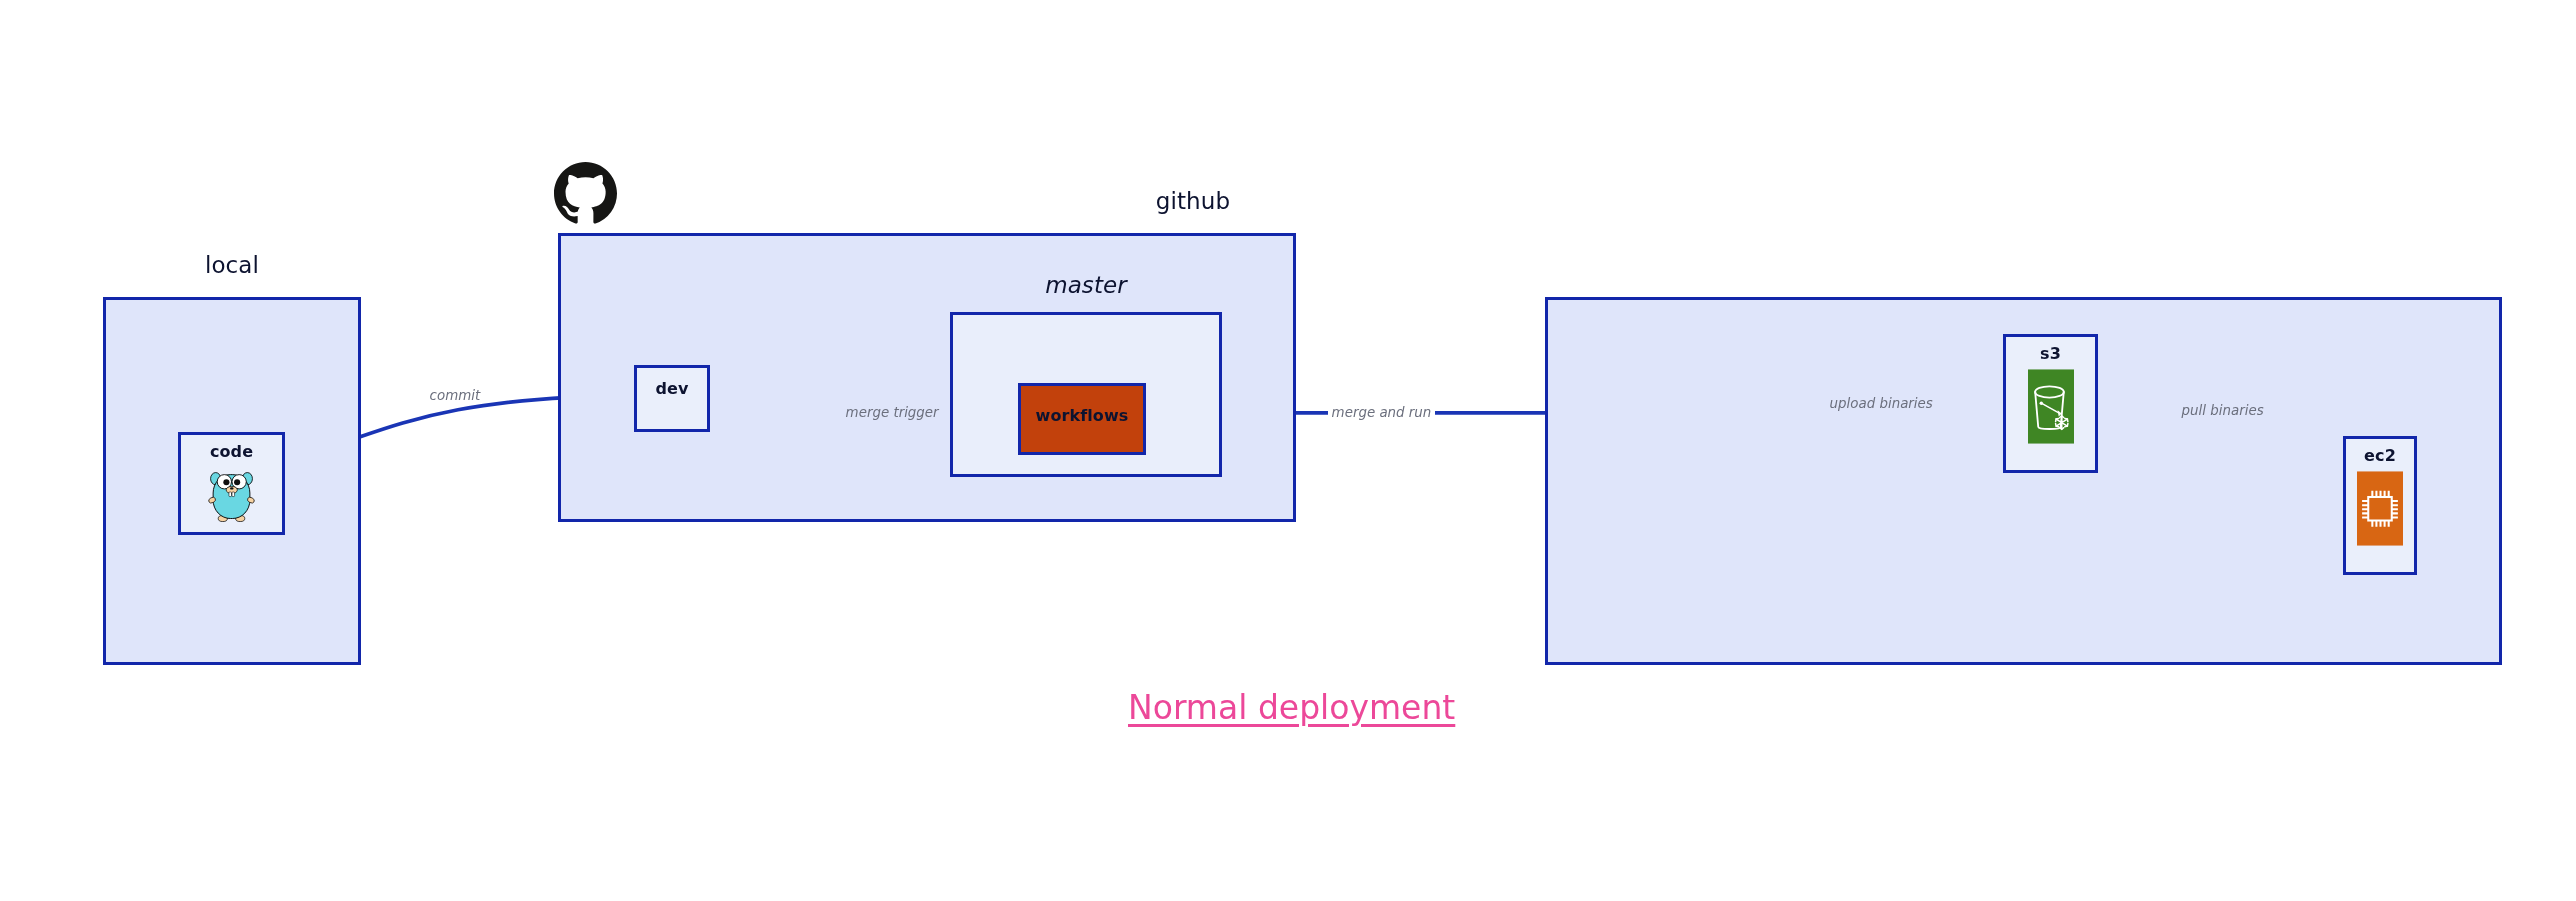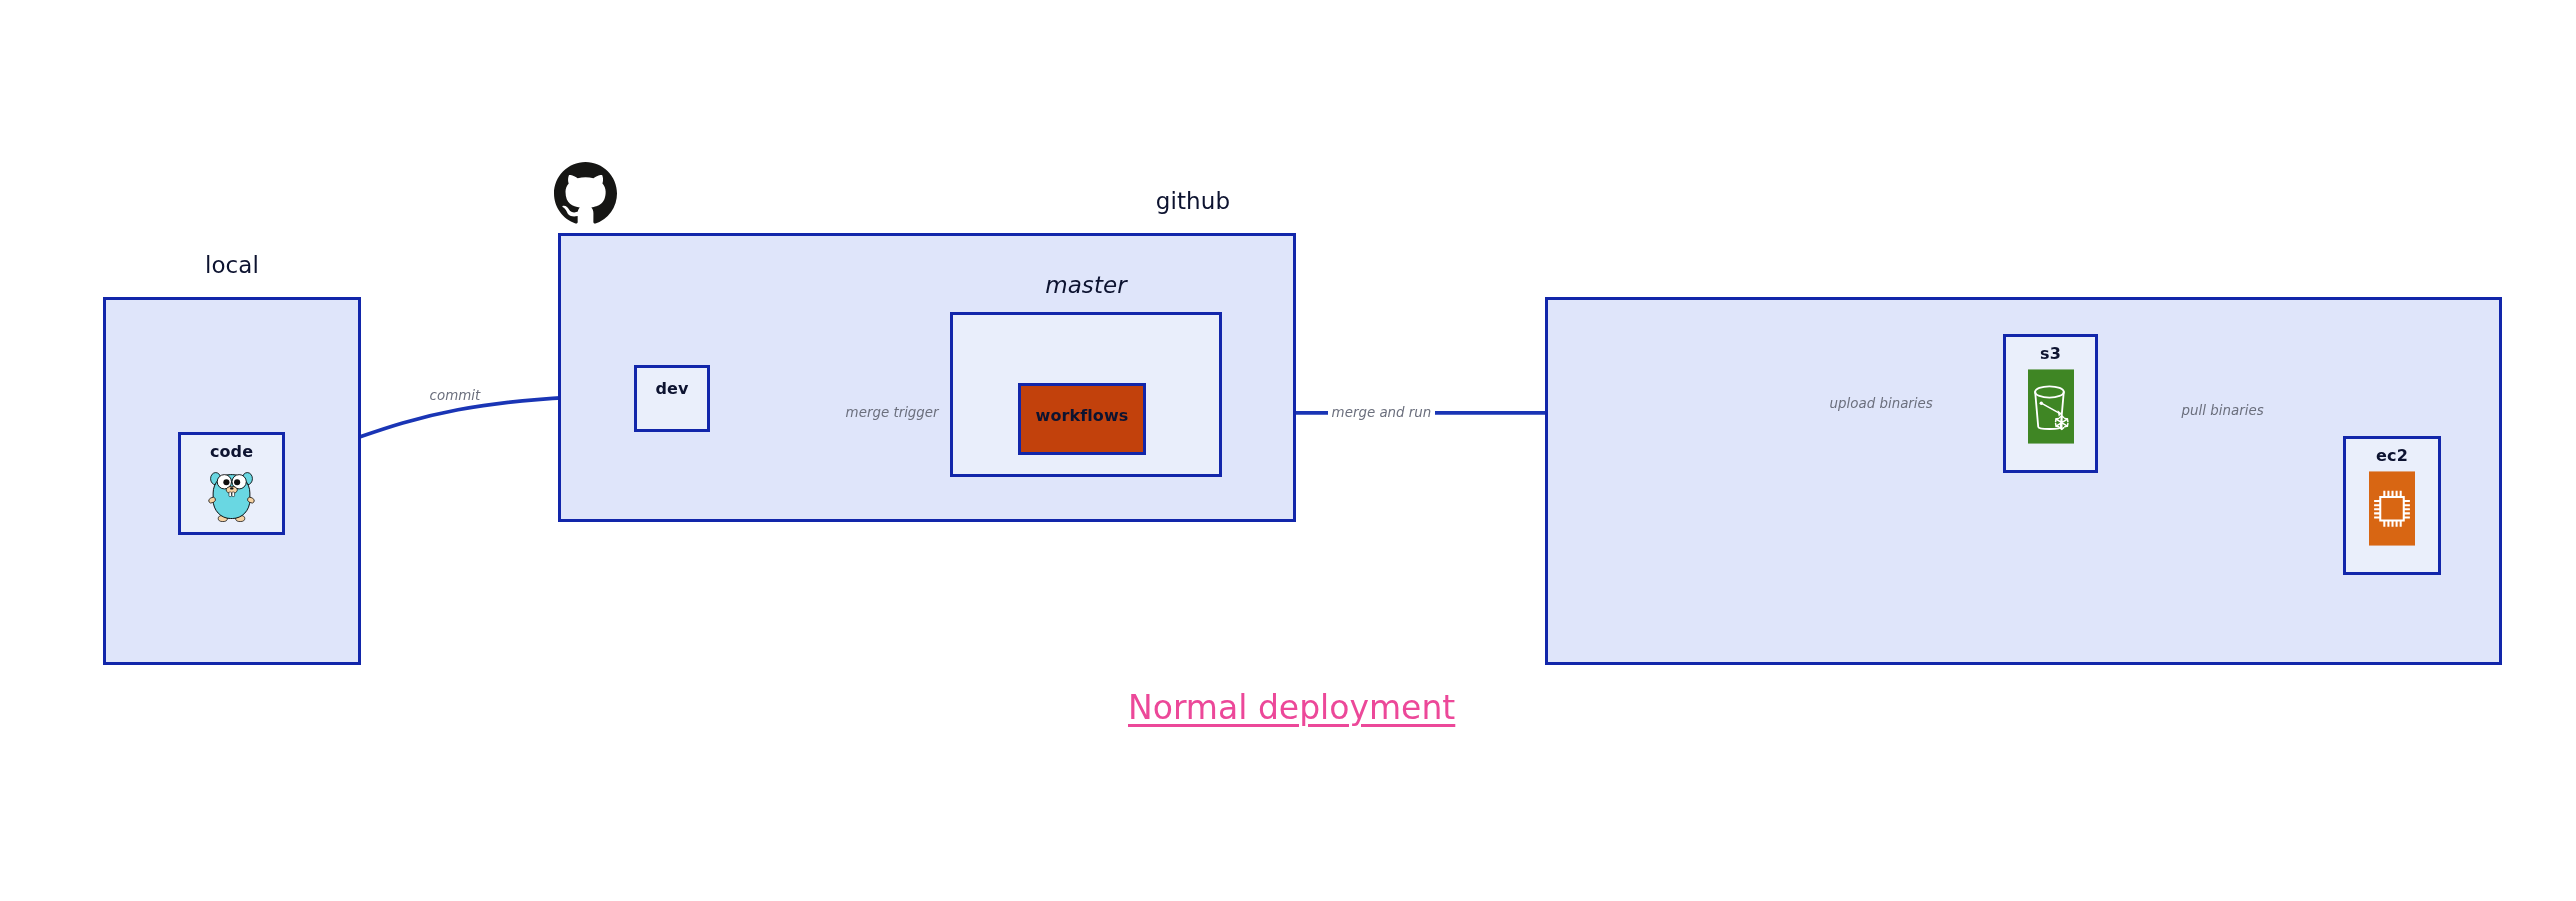--- a/index.html
+++ b/index.html
@@ -208,21 +208,21 @@
             <path d="M0,-13 L0,13 M-11,-7 L11,7 M-11,7 L11,-7"></path>
             <path d="M-4,-10 L0,-13 L4,-10 M-4,10 L0,13 L4,10"></path>
             <path d="M-12,-2 L-11,-7 L-6,-8 M12,2 L11,7 L6,8"></path>
             <path d="M-6,8 L-11,7 L-12,2 M6,-8 L11,-7 L12,-2"></path>
           </g>
         </g>
       </svg>
     </span>
   </div>
 
-  <div class="node" style="left:2343px; top:436px; width:98px; height:139px; padding-top:7.2px;">
+  <div class="node" style="left:2343px; top:436px; width:74px; height:139px; padding-top:7.2px;">
     <span class="node-label">ec2</span>
     <span class="node-icon" style="margin-top:6.2px;">
       <svg width="46" height="75" viewBox="0 0 90 145" xmlns="http://www.w3.org/2000/svg">
         <rect x="0" y="0" width="90" height="145" fill="#d86613"></rect>
         <g stroke="#ffffff" stroke-width="4" fill="none">
           <rect x="22" y="50" width="46" height="46"></rect>
 
           <path d="M30 38 L30 50 M38 38 L38 50 M46 38 L46 50 M54 38 L54 50 M62 38 L62 50"></path>
 
           <path d="M30 96 L30 108 M38 96 L38 108 M46 96 L46 108 M54 96 L54 108 M62 96 L62 108"></path>

